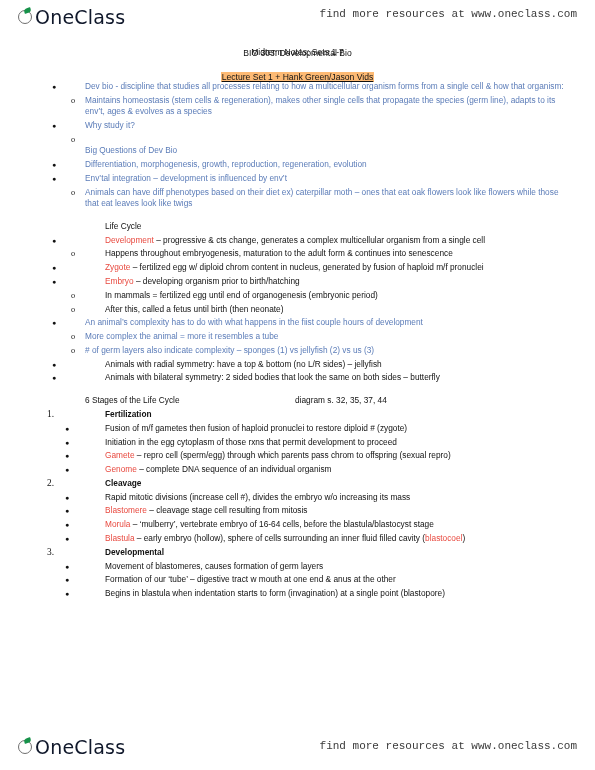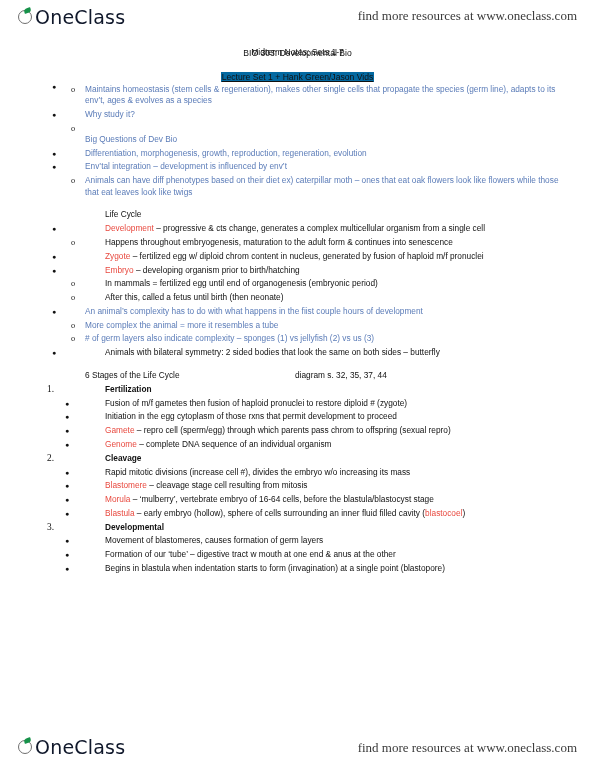--- a/index.html
+++ b/index.html
@@ -62,22 +62,22 @@
     letter-spacing: 0.2px;
     color: #0f172a;
     line-height: 26px;
     margin-left: -11px;
     padding-left: 11px;
   }
   .brand-tagline {
     position: absolute;
     right: 18px;
     top: 4px;
-    font-family: Liberation Serif, serif;
-    font-size: 13px;
+    font-family: Liberation Mono, monospace;
+    font-size: 11px;
     color: #3a3a3a;
     white-space: nowrap;
   }
   .brand-bar.bottom .logo { top: 8px; }
   .brand-bar.bottom .brand-tagline { top: 14px; }
 
   
   .doc-title {
     position: absolute;
     left: 0;
@@ -91,21 +91,21 @@
   .doc-title.l2 { top: 47px; }
 
   .lecture-banner {
     position: absolute;
     left: 0;
     top: 66px;
     width: 595px;
     text-align: center;
   }
   .lecture-banner span {
-    background: #0369a1;
+    background: #fdba74;
     color: #111111;
     font-size: 8.6px;
     text-decoration: underline;
     padding: 0 1px;
   }
 
   
   .notes {
     position: absolute;
     left: 0;
@@ -166,20 +166,21 @@
 
 <div class="doc-title l1">BIO 303: Developmental Bio</div>
 <div class="doc-title l2">Midterm Notes: Sets 1-7</div>
 <div class="lecture-banner">
   <span>Lecture Set 1 + Hank Green/Jason Vids</span>
 </div>
 
 <div class="notes" id="notes-body">
     <div class="row lvl-bullet" id="devbio-def">
       <span class="marker">●</span>
+      <span class="txt c-blue">Dev bio - discipline that studies all processes relating to how a multicellular organism forms from a single cell &amp; how that organism:</span>
     </div>
     <div class="row lvl-sub" id="devbio-def-sub">
       <span class="marker">o</span>
       <span class="txt c-blue">Maintains homeostasis (stem cells &amp; regeneration), makes other single cells that propagate the species (germ line), adapts to its env’t, ages &amp; evolves as a species</span>
     </div>
     <div class="row lvl-bullet" id="why-study">
       <span class="marker">●</span>
       <span class="txt c-blue">Why study it?</span>
     </div>
     <div class="row lvl-sub" id="why-study-sub">
@@ -233,20 +234,24 @@
       <span class="marker">●</span>
       <span class="txt c-blue">An animal’s complexity has to do with what happens in the fiist couple hours of development</span>
     </div>
     <div class="row lvl-sub" id="complexity-sub-1">
       <span class="marker">o</span>
       <span class="txt c-blue">More complex the animal = more it resembles a tube</span>
     </div>
     <div class="row lvl-sub" id="complexity-sub-2">
       <span class="marker">o</span>
       <span class="txt c-blue"># of germ layers also indicate complexity – sponges (1) vs jellyfish (2) vs us (3)</span>
+    </div>
+    <div class="row lvl-bullet" id="radial-symmetry">
+      <span class="marker">●</span>
+      <span class="txt c-black">Animals with radial symmetry: have a top &amp; bottom (no L/R sides) – jellyfish</span>
     </div>
     <div class="row lvl-bullet" id="bilateral-symmetry">
       <span class="marker">●</span>
       <span class="txt c-black">Animals with bilateral symmetry: 2 sided bodies that look the same on both sides – butterfly</span>
     </div>
     <div class="gap-md"></div>
     <div class="row lvl-plain row-split" id="six-stages-heading">
       <span class="left">6 Stages of the Life Cycle</span>
       <span class="right">diagram s. 32, 35, 37, 44</span>
     </div>

